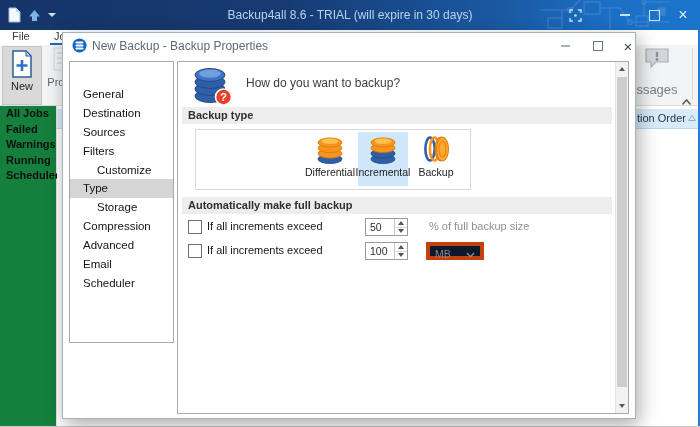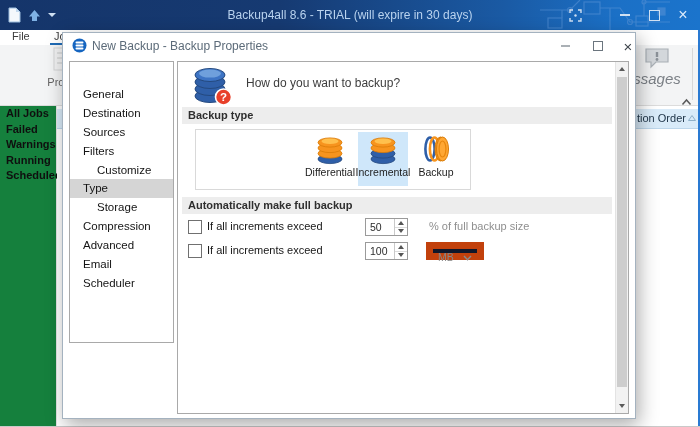--- a/index.html
+++ b/index.html
@@ -27,21 +27,21 @@
 
   
   .ribbon{position:absolute;left:0;top:45px;width:700px;height:60px;background:#f3f4f5;border-bottom:1px solid #dcdcdc;}
   .newbtn{position:absolute;left:2px;top:1px;width:38px;height:57px;background:#d9d9d9;border:1px solid #c6c6c6;
     display:flex;flex-direction:column;align-items:center;justify-content:flex-start;}
   .newbtn svg{margin-top:3px;}
   .newbtn .lbl{font-size:11px;color:#1f1f1f;margin-top:2px;}
   .propbtn{position:absolute;left:42px;top:1px;width:40px;height:57px;display:flex;flex-direction:column;align-items:center;opacity:.85;}
   .propbtn .lbl{font-size:11px;color:#4a4a4a;margin-top:4px;}
   .msgbtn{position:absolute;left:632px;top:2px;width:50px;height:56px;display:flex;flex-direction:column;align-items:center;}
-  .msgbtn .lbl{font-size:15px;color:#7a7f85;margin-top:1px;font-style:italic;}
+  .msgbtn .lbl{font-size:13px;color:#7a7f85;margin-top:13px;}
   .ribbon-sep{position:absolute;left:692px;top:3px;width:1px;height:52px;background:#d8d8d8;}
   .collapse{position:absolute;left:678px;top:51px;width:16px;height:12px;display:flex;align-items:center;justify-content:center;}
 
   
   .sidebar{position:absolute;left:0;top:106px;width:56px;height:400px;background:#15803d;border-right:1px solid #e2e2e2;}
   .sideitem{height:15.5px;line-height:15.5px;padding-left:6px;font-size:11px;font-weight:bold;color:#0f0f0f;white-space:nowrap;}
   .mainarea{position:absolute;left:57px;top:106px;width:643px;height:321px;background:#fff;}
   .colheader{position:absolute;left:0;top:3px;width:642px;height:19px;background:#d9ebf9;border-bottom:1px solid #bcd6eb;}
   .colheader .txt{position:absolute;left:580px;top:3px;font-size:11px;color:#21364a;white-space:nowrap;}
   .colheader .sort{position:absolute;left:631px;top:6px;}
@@ -81,21 +81,21 @@
   .chk{position:absolute;width:12px;height:12px;border:1px solid #707070;background:#fff;}
   .rowlbl{position:absolute;font-size:11px;color:#161616;}
   .suffix{position:absolute;font-size:11px;color:#8f8f8f;}
   .spin{position:absolute;width:43px;height:18px;border:1px solid #9a9a9a;background:#fff;box-sizing:border-box;}
   .spin .val{position:absolute;left:4px;top:2px;font-size:10.5px;color:#2c2c2c;}
   .spin .btns{position:absolute;right:0;top:0;width:12px;height:16px;border-left:1px solid #c9c9c9;}
   .spin .up,.spin .dn{position:absolute;left:0;width:12px;height:8px;display:flex;align-items:center;justify-content:center;}
   .spin .up{top:0;border-bottom:1px solid #dcdcdc;} .spin .dn{bottom:0;}
   .tri-up{width:0;height:0;border-left:3px solid transparent;border-right:3px solid transparent;border-bottom:4px solid #555;}
   .tri-dn{width:0;height:0;border-left:3px solid transparent;border-right:3px solid transparent;border-top:4px solid #555;}
-  .dropdown{position:absolute;left:248px;top:180px;width:58px;height:18px;background:#0f172a;border:7px solid #c2410c;box-sizing:border-box;}
+  .dropdown{position:absolute;left:248px;top:180px;width:58px;height:18px;background:#0f172a;border:4px solid #c2410c;box-sizing:border-box;}
   .dropdown .val{position:absolute;left:5px;top:2px;font-size:10.5px;color:#878787;}
 
   .vscroll{position:absolute;right:0;top:0;width:13px;height:351px;background:#f2f2f2;border-left:1px solid #e3e3e3;box-sizing:border-box;}
   .varrow{position:absolute;left:0;width:12px;height:14px;display:flex;align-items:center;justify-content:center;}
   .vthumb{position:absolute;left:1px;top:15px;width:10px;height:310px;background:#cdcdcd;}
   .sTri-up{width:0;height:0;border-left:3.5px solid transparent;border-right:3.5px solid transparent;border-bottom:4.5px solid #5a5a5a;}
   .sTri-dn{width:0;height:0;border-left:3.5px solid transparent;border-right:3.5px solid transparent;border-top:4.5px solid #5a5a5a;}
 </style>
 </head>
 <body>
@@ -146,20 +146,28 @@
   <div class="tabrow">
     <span class="tab" style="left:12px">File</span>
     <span class="tab" style="left:54px">Jobs</span>
     <span class="tab" style="left:96px">Tags</span>
     <span class="tab" style="left:136px">Layout</span>
     <span class="tab" style="left:187px">Control</span>
     <div class="tab-underline"></div>
   </div>
 
   <div class="ribbon">
+    <div class="newbtn">
+      <svg width="24" height="28" viewBox="0 0 24 28">
+        <path d="M3 1 h13 l5 5 v21 h-18 z" fill="#ffffff" stroke="#2b5d9b" stroke-width="1.5"></path>
+        <path d="M16 1 l5 5 h-5 z" fill="#bdd4ec" stroke="#2b5d9b" stroke-width="1"></path>
+        <path d="M12 10 v11 M6.5 15.5 h11" stroke="#2f72c4" stroke-width="2.6"></path>
+      </svg>
+      <span class="lbl">New</span>
+    </div>
     <div class="propbtn">
       <svg width="20" height="26" viewBox="0 0 20 26" opacity="0.55">
         <rect x="2" y="2" width="16" height="22" fill="#f2f2f2" stroke="#b0b0b0"></rect>
         <path d="M5 7 h10 M5 12 h10 M5 17 h10" stroke="#b8b8b8" stroke-width="1.6"></path>
       </svg>
       <span class="lbl">Prope</span>
     </div>
     <div class="msgbtn">
       <svg width="26" height="22" viewBox="0 0 26 22">
         <path d="M2 2 h22 v13 h-12 l-5 5 v-5 h-5 z" fill="#d3d7db" stroke="#aab0b6" stroke-width="1.2"></path>

